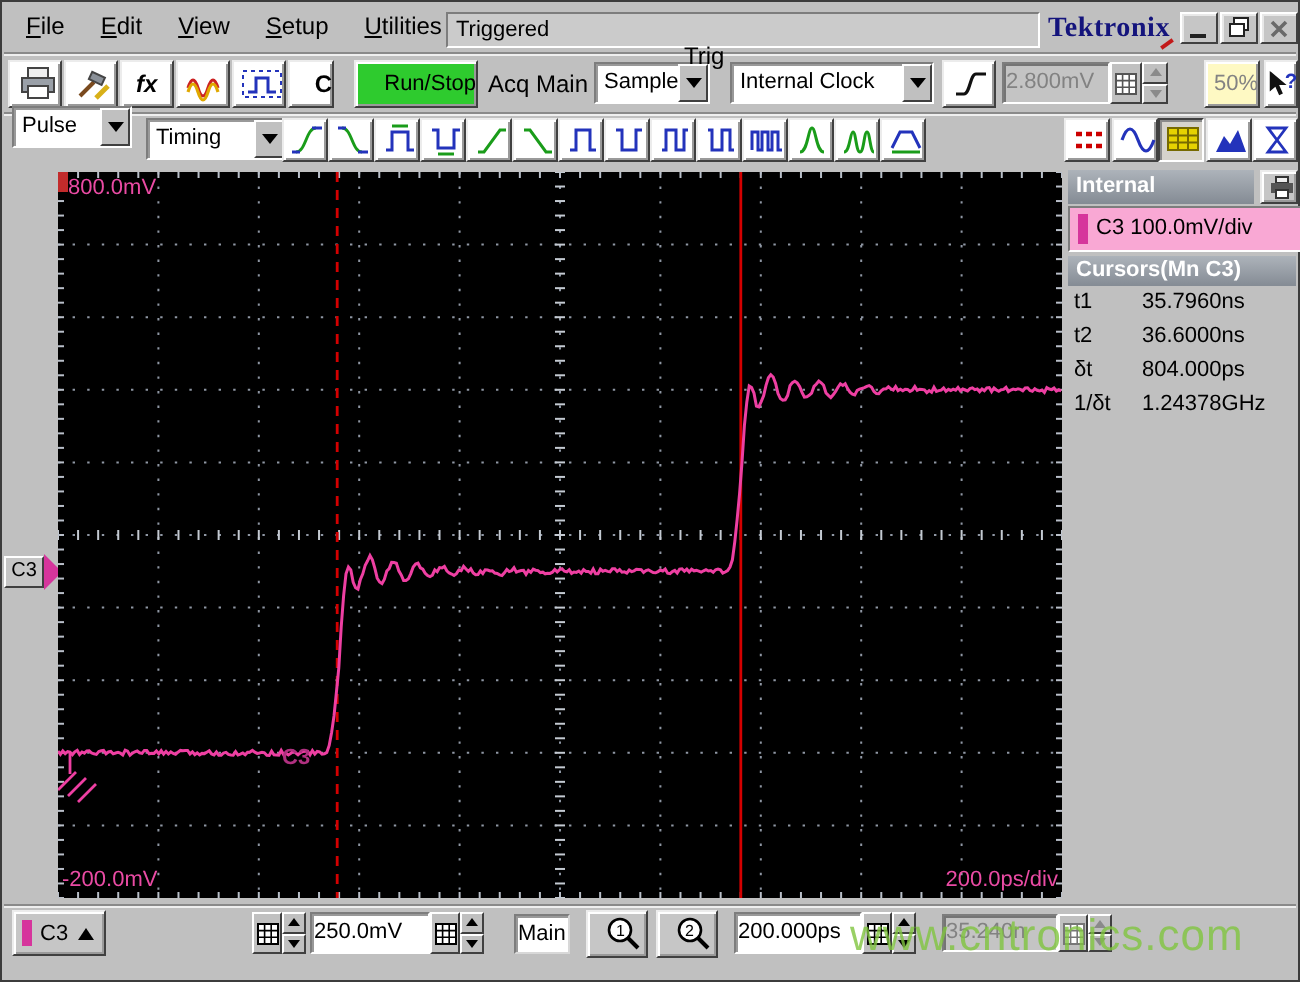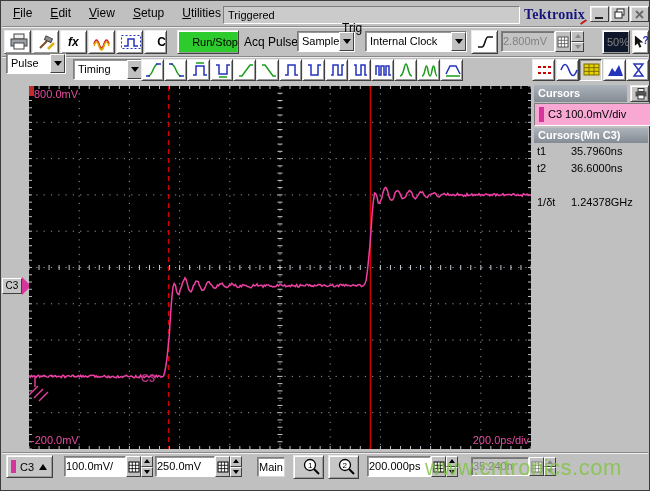--- a/index.html
+++ b/index.html
@@ -4,21 +4,21 @@
 <style>
   *{margin:0;padding:0;box-sizing:border-box}
   html,body{width:650px;height:491px;overflow:hidden;background:#c0c0c0;
     font-family:"Liberation Sans",sans-serif;font-size:11px;color:#000}
   #root{position:relative;width:650px;height:491px;background:#c0c0c0;border:1px solid #3c3c3c}
   .btn{position:absolute;background:#fff;border:1px solid;border-color:#ececec #404040 #404040 #ececec;
     box-shadow:inset 1px 1px 0 #fff,inset -1px -1px 0 #9a9a9a;
     display:flex;align-items:center;justify-content:flex-end;overflow:hidden}
   .btn.grey{background:#c6c6c6}
   .btn.pressed{border-color:#404040 #fff #fff #404040;box-shadow:inset 1px 1px 0 #8a8a8a;background:#d6d3cc}
-  .btn.disabled{background:#0f172a;color:#838383}
+  .btn.disabled{background:#fef9c3;color:#838383}
   .sunken{position:absolute;background:#fff;border:1px solid;border-color:#7d7d7d #fff #fff #7d7d7d;
     box-shadow:inset 1px 1px 0 rgba(0,0,0,.4);white-space:nowrap;overflow:hidden}
   .sunken.disabled{background:#c4c4c4;color:#828282}
   .ftext{display:block;padding:2px 1px;line-height:15px;font-size:11px}
   .combo .ct{display:block;padding:2px 18px 2px 4px;line-height:15px}
   .cbtn{position:absolute;right:0;top:0;bottom:0;width:15px;background:#c0c0c0;border:1px solid;
     border-color:#fff #404040 #404040 #fff;display:flex;align-items:center;justify-content:center}
   .tri-dn{width:0;height:0;border-left:4px solid transparent;border-right:4px solid transparent;border-top:5px solid #000}
   .tri-up-s{width:0;height:0;border-left:3px solid transparent;border-right:3px solid transparent;border-bottom:4px solid #000}
   .tri-dn-s{width:0;height:0;border-left:3px solid transparent;border-right:3px solid transparent;border-top:4px solid #000}
@@ -116,21 +116,21 @@
       <rect x="1.5" y="2.5" width="19" height="13" fill="none" stroke="#2333bb" stroke-width="1" stroke-dasharray="2 2"></rect>
       <path d="M4,13 h4 v-7 h6 v7 h4" fill="none" stroke="#2333bb" stroke-width="1.5"></path>
     </svg>
   </div>
   <div class="btn" style="left:143px;top:29px;width:23px;height:24px;font-weight:bold;font-size:12px">
     <span>C</span>
   </div>
   <div class="btn" style="left:176px;top:29px;width:62px;height:24px;background:#2ecb2e;font-size:11px">
     <span>Run/Stop</span>
   </div>
-  <div class="lbl" style="left:243px;top:34px">Acq Pulse</div>
+  <div class="lbl" style="left:243px;top:34px">Acq Main</div>
   <div class="sunken combo" style="left:296px;top:30px;width:58px;height:21px">
     <span class="ct">Sample</span>
     <span class="cbtn">
         <span class="tri-dn"></span>
       </span>
   </div>
   <div class="lbl" style="left:341px;top:20px">Trig</div>
   <div class="sunken combo" style="left:364px;top:30px;width:102px;height:21px">
     <span class="ct">Internal Clock</span>
     <span class="cbtn">
@@ -622,55 +622,56 @@
         <line x1="341.4" y1="0" x2="341.4" y2="363" stroke="#d40000" stroke-width="1.4"></line>
         <path d="M0.0,289.5L1.2,291.2L2.4,289.5L3.6,290.8L4.8,289.8L6.0,290.1L7.2,291.4L8.4,289.9L9.6,289.2L10.8,291.3L12.0,290.0L13.2,290.6L14.4,289.5L15.6,289.4L16.8,290.5L18.0,290.9L19.2,291.2L20.4,289.8L21.6,289.4L22.8,289.2L24.0,290.9L25.2,290.0L26.4,289.7L27.6,290.9L28.8,290.5L30.0,290.2L31.2,290.6L32.4,291.5L33.6,289.1L34.8,289.6L36.0,291.6L37.2,290.6L38.4,289.9L39.6,289.5L40.8,290.4L42.0,290.7L43.2,289.2L44.4,289.2L45.6,290.9L46.8,290.6L48.0,290.7L49.2,289.5L50.4,290.9L51.6,289.3L52.8,291.0L54.0,289.7L55.2,291.0L56.4,289.9L57.6,290.7L58.8,291.1L60.0,290.1L61.2,289.2L62.4,289.4L63.6,289.2L64.8,289.2L66.0,291.0L67.2,289.9L68.4,291.3L69.6,290.4L70.8,291.4L72.0,290.7L73.2,290.8L74.4,290.1L75.6,289.4L76.8,291.0L78.0,291.5L79.2,290.0L80.4,291.6L81.6,291.6L82.8,290.5L84.0,290.2L85.2,291.2L86.4,291.5L87.6,291.6L88.8,289.8L90.0,291.5L91.2,291.1L92.4,290.5L93.6,291.4L94.8,290.1L96.0,290.0L97.2,289.2L98.4,290.1L99.6,290.7L100.8,290.5L102.0,290.1L103.2,290.4L104.4,291.6L105.6,291.7L106.8,289.6L108.0,291.4L109.2,291.5L110.4,291.6L111.6,289.2L112.8,291.3L114.0,290.6L115.2,291.5L116.4,290.7L117.6,289.6L118.8,290.4L120.0,291.4L121.2,290.3L122.4,289.8L123.6,289.6L124.8,289.6L126.0,291.4L127.2,289.3L128.4,291.0L129.6,289.7L130.8,289.9L132.0,291.1L133.2,290.9L134.4,290.2L135.6,286.7L136.8,280.2L138.0,272.0L139.2,260.2L140.4,248.0L141.6,227.5L142.8,211.9L144.0,200.9L145.2,197.5L146.4,199.0L147.6,205.2L148.8,207.9L150.0,208.6L151.2,203.7L152.4,200.9L153.6,196.6L154.8,194.4L156.0,191.8L157.2,193.9L158.4,198.1L159.6,203.1L160.8,205.0L162.0,205.8L163.2,203.6L164.4,199.5L165.6,198.3L166.8,195.2L168.0,195.3L169.2,195.6L170.4,199.4L171.6,201.5L172.8,204.2L174.0,204.2L175.2,203.4L176.4,200.8L177.6,197.5L178.8,196.0L180.0,195.6L181.2,197.9L182.4,198.6L183.6,200.6L184.8,201.8L186.0,202.3L187.2,201.6L188.4,198.9L189.6,199.9L190.8,197.8L192.0,198.0L193.2,197.2L194.4,199.4L195.6,200.5L196.8,201.0L198.0,201.7L199.2,200.8L200.4,199.0L201.6,199.4L202.8,197.2L204.0,198.5L205.2,199.7L206.4,198.4L207.6,200.5L208.8,201.4L210.0,201.3L211.2,199.5L212.4,200.8L213.6,198.9L214.8,199.0L216.0,199.5L217.2,199.4L218.4,200.5L219.6,200.7L220.8,201.4L222.0,201.8L223.2,200.4L224.4,198.7L225.6,199.8L226.8,199.4L228.0,197.9L229.2,200.1L230.4,199.6L231.6,199.3L232.8,199.2L234.0,201.2L235.2,199.2L236.4,200.2L237.6,198.6L238.8,199.1L240.0,199.3L241.2,200.3L242.4,200.1L243.6,200.9L244.8,200.6L246.0,200.7L247.2,200.1L248.4,198.7L249.6,199.9L250.8,198.8L252.0,198.4L253.2,199.6L254.4,199.9L255.6,198.9L256.8,200.7L258.0,200.0L259.2,200.2L260.4,199.5L261.6,200.6L262.8,198.8L264.0,199.7L265.2,199.7L266.4,200.6L267.6,198.5L268.8,200.9L270.0,200.9L271.2,198.6L272.4,199.6L273.6,199.2L274.8,199.7L276.0,199.9L277.2,198.4L278.4,198.4L279.6,199.7L280.8,198.8L282.0,200.1L283.2,199.9L284.4,200.5L285.6,199.0L286.8,199.8L288.0,199.4L289.2,198.6L290.4,198.7L291.6,198.8L292.8,200.2L294.0,199.3L295.2,198.9L296.4,199.6L297.6,200.3L298.8,200.4L300.0,199.8L301.2,199.0L302.4,199.5L303.6,198.5L304.8,200.6L306.0,200.8L307.2,199.8L308.4,199.2L309.6,200.5L310.8,198.6L312.0,198.4L313.2,199.6L314.4,198.6L315.6,200.0L316.8,198.6L318.0,199.4L319.2,199.2L320.4,199.6L321.6,200.1L322.8,199.4L324.0,198.8L325.2,199.5L326.4,199.3L327.6,200.1L328.8,198.9L330.0,198.5L331.2,198.9L332.4,200.6L333.6,200.0L334.8,199.3L336.0,197.5L337.2,193.9L338.4,184.8L339.6,173.4L340.8,160.7L342.0,145.1L343.2,126.8L344.4,115.1L345.6,107.0L346.8,107.8L348.0,110.6L349.2,117.0L350.4,117.4L351.6,114.8L352.8,111.9L354.0,106.7L355.2,102.9L356.4,101.4L357.6,102.5L358.8,105.7L360.0,110.8L361.2,113.3L362.4,114.1L363.6,113.9L364.8,111.8L366.0,106.8L367.2,105.3L368.4,104.6L369.6,105.4L370.8,107.2L372.0,110.2L373.2,112.6L374.4,112.4L375.6,111.7L376.8,110.6L378.0,107.2L379.2,106.0L380.4,104.5L381.6,105.4L382.8,106.6L384.0,110.5L385.2,111.7L386.4,112.8L387.6,111.4L388.8,109.7L390.0,107.6L391.2,105.9L392.4,106.7L393.6,105.9L394.8,108.3L396.0,110.1L397.2,111.1L398.4,111.5L399.6,109.2L400.8,108.6L402.0,108.2L403.2,107.8L404.4,107.2L405.6,106.8L406.8,107.6L408.0,109.8L409.2,110.8L410.4,110.9L411.6,109.4L412.8,108.5L414.0,108.4L415.2,107.4L416.4,108.4L417.6,109.0L418.8,107.3L420.0,109.3L421.2,108.6L422.4,109.4L423.6,108.6L424.8,108.7L426.0,109.7L427.2,109.1L428.4,107.3L429.6,109.2L430.8,108.6L432.0,108.7L433.2,108.9L434.4,110.3L435.6,109.3L436.8,110.1L438.0,107.6L439.2,109.7L440.4,109.3L441.6,109.1L442.8,108.0L444.0,109.7L445.2,108.7L446.4,109.3L447.6,108.6L448.8,109.1L450.0,107.7L451.2,109.4L452.4,108.5L453.6,109.0L454.8,109.5L456.0,108.3L457.2,107.9L458.4,108.8L459.6,108.5L460.8,109.9L462.0,108.5L463.2,109.4L464.4,108.0L465.6,107.8L466.8,109.8L468.0,108.0L469.2,109.0L470.4,109.6L471.6,108.9L472.8,108.7L474.0,107.7L475.2,109.8L476.4,109.0L477.6,108.5L478.8,108.8L480.0,108.4L481.2,108.7L482.4,109.4L483.6,108.0L484.8,107.9L486.0,109.2L487.2,109.6L488.4,108.4L489.6,109.2L490.8,109.5L492.0,109.0L493.2,110.2L494.4,107.8L495.6,108.5L496.8,108.8L498.0,108.0L499.2,109.5L500.4,108.9L501.6,109.5" fill="none" stroke="#ee3fa2" stroke-width="1.5"></path>
         <path d="M6,290 v11 M0,309 l9,-9 M5,312 l9,-9 M10,315 l9,-9" stroke="#ee3fa2" stroke-width="1.4" fill="none"></path>
         <text x="112" y="296" fill="#b03080" font-size="11" font-weight="bold">C3</text>
       </svg>
   </div>
   <div class="scope-lbl" style="left:33px;top:87px">800.0mV</div>
   <div class="scope-lbl" style="left:30px;top:433px">-200.0mV</div>
   <div class="scope-lbl" style="left:449px;top:433px;width:79px;text-align:right">200.0ps/div</div>
 
-  <div class="panel-hdr" style="left:533px;top:84px;width:93px;height:17px">Cursors</div>
+  <div class="panel-hdr" style="left:533px;top:84px;width:93px;height:17px">Internal</div>
   <div class="btn grey" style="left:629px;top:84px;width:19px;height:17px">
     <svg width="14" height="12" viewBox="0 0 14 12">
       <rect x="4" y="0.5" width="6" height="3" fill="#eee" stroke="#333"></rect>
         <rect x="1.5" y="3.5" width="11" height="5" fill="#555"></rect>
         <rect x="4" y="7" width="6" height="4" fill="#fff" stroke="#333"></rect>
     </svg>
   </div>
   <div id="wf-item">
     <span id="wf-chip"></span>
     <span id="wf-item-text">C3 100.0mV/div</span>
   </div>
   <div class="panel-hdr" style="left:533px;top:127px;width:114px;height:15px;padding-top:1px">Cursors(Mn C3)</div>
   <div class="ro-row" style="top:144px">
     <span class="ro-n">t1</span>
     <span class="ro-v">35.7960ns</span>
   </div>
   <div class="ro-row" style="top:161px">
     <span class="ro-n">t2</span>
     <span class="ro-v">36.6000ns</span>
   </div>
+  <div class="ro-row" style="top:178px">
+    <span class="ro-n">δt</span>
+    <span class="ro-v">804.000ps</span>
+  </div>
   <div class="ro-row" style="top:195px">
     <span class="ro-n">1/δt</span>
     <span class="ro-v">1.24378GHz</span>
   </div>
 
   <div style="position:absolute;left:1px;top:451px;right:1px;height:1px;background:#8a8a8a;box-shadow:0 1px 0 #efefef"></div>
   <div class="btn grey" style="left:5px;top:454px;width:47px;height:23px;justify-content:flex-start;padding-left:4px">
     <span style="width:5px;height:13px;background:#d6359c;margin-right:4px"></span>
     <span>C3</span>
     <span style="margin-left:5px;width:0;height:0;border-left:4px solid transparent;border-right:4px solid transparent;border-bottom:6px solid #000"></span>
   </div>
-  <div class="sunken" style="left:63px;top:455px;width:62px;height:21px">
-    <span class="ftext">100.0mV/</span>
-  </div>
   <div class="kbtn" style="left:125px;top:455px;width:15px;height:21px">
     <svg width="12" height="12" viewBox="0 0 12 12">
         <rect x="1" y="1" width="10" height="10" fill="#fff" stroke="#000"></rect>
         <path d="M1,4.3 h10 M1,7.6 h10 M4.3,1 v10 M7.6,1 v10" stroke="#000" stroke-width="0.8" fill="none"></path>
       </svg>
   </div>
   <div class="spin" style="left:140px;top:455px;width:12px;height:21px">
     <div class="sb">
         <span class="tri-up-s"></span>
       </div>

